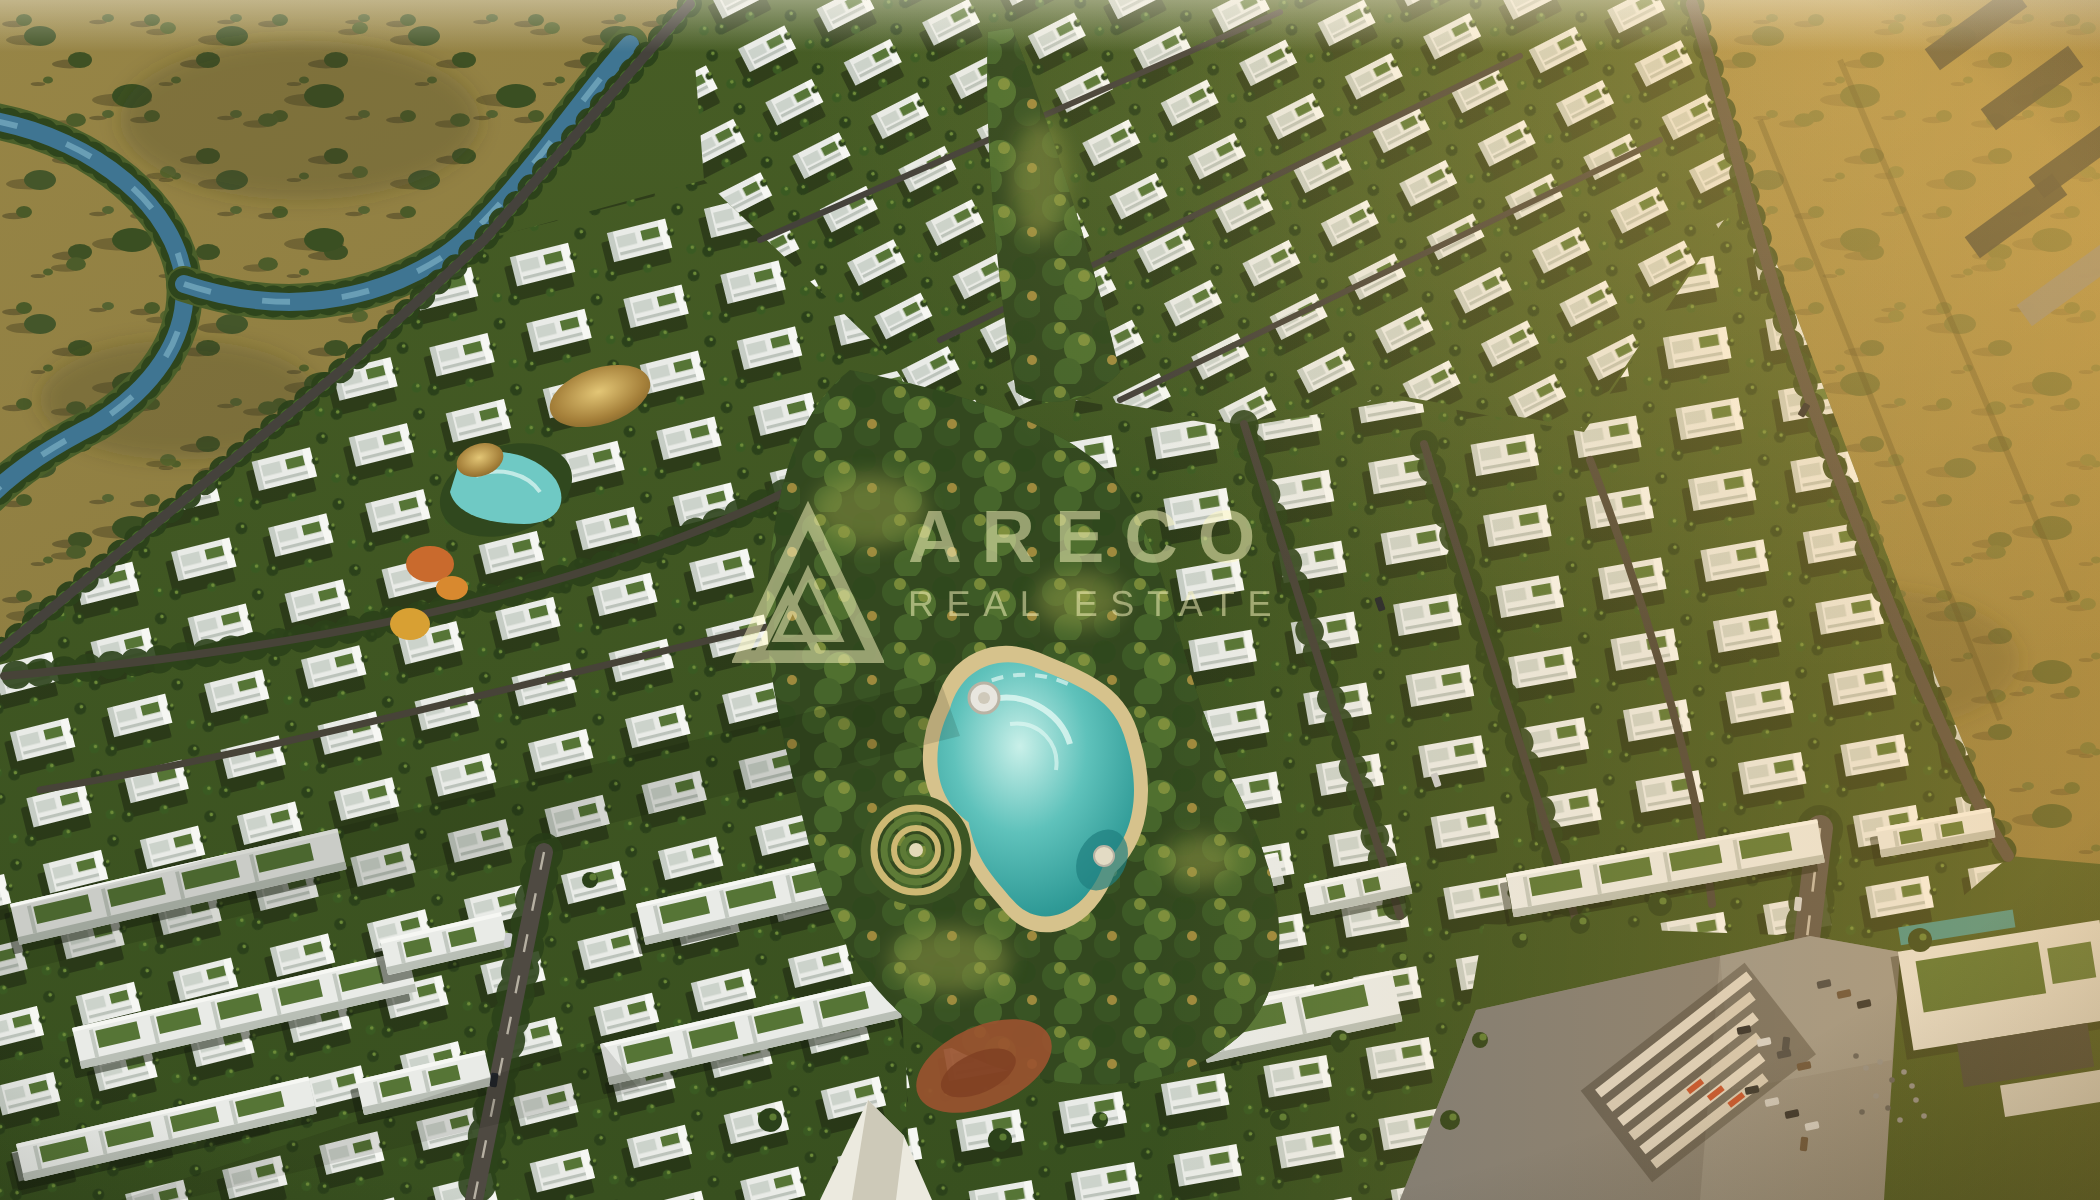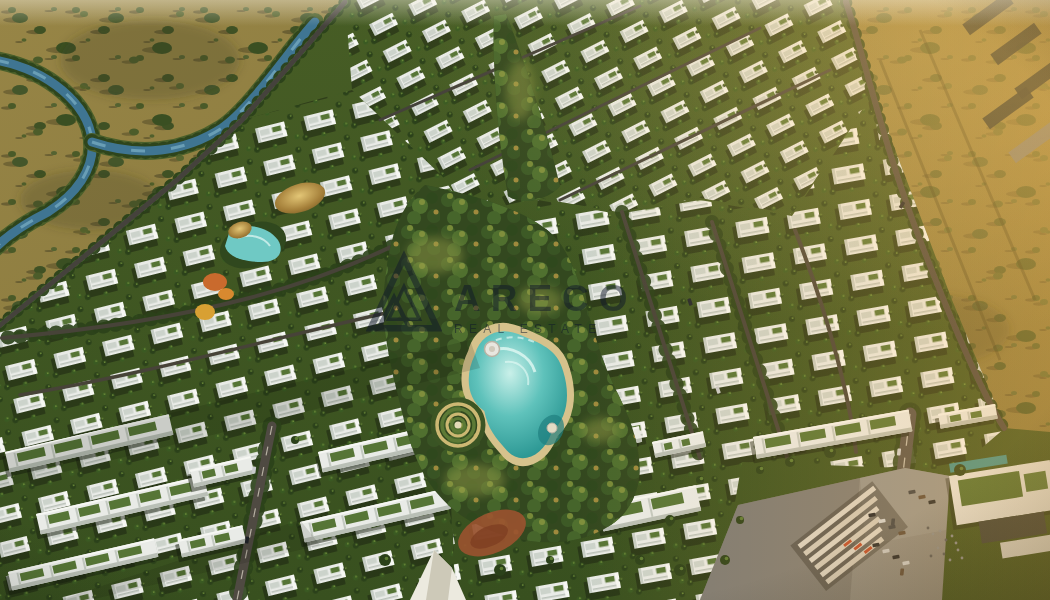--- a/index.html
+++ b/index.html
@@ -10,21 +10,21 @@
     user-select:none;
   }
   .stage svg.scene{position:absolute;left:0;top:0;}
   .watermark{
     position:absolute;left:366px;top:250px;display:flex;align-items:flex-start;gap:12px;
     opacity:.5;color:#c8a24a;pointer-events:none;
   }
   .wm-logo{width:76px;height:86px;display:block;}
   .wm-text{display:flex;flex-direction:column;}
   .wm-brand{font-size:37px;font-weight:bold;letter-spacing:10px;line-height:1;white-space:nowrap;}
-  .wm-sub{font-size:12px;letter-spacing:6.3px;margin-top:5px;white-space:nowrap;}
+  .wm-sub{font-size:18px;letter-spacing:6.3px;margin-top:5px;white-space:nowrap;}
 </style>
 </head>
 <body>
 
 <div class="stage">
   <svg id="scene" class="scene" width="1050" height="600" viewBox="0 0 1050 600">
       <defs>
         <linearGradient id="desertG" x1="0" y1="0" x2="1" y2="1">
           <stop offset="0" stop-color="#978546" stop-opacity="1"></stop>
           <stop offset="0.5" stop-color="#8a7a3e" stop-opacity="1"></stop>
@@ -520,21 +520,21 @@
       <g>
         <polygon points="0,455 470,340 480,368 0,488" fill="rgba(15,20,8,0.14)"></polygon>
         <polygon points="60,600 300,520 320,545 90,600" fill="rgba(15,20,8,0.12)"></polygon>
         <rect x="0" y="0" width="1050" height="600" fill="url(#warmG)"></rect>
         <rect x="0" y="0" width="1050" height="600" fill="url(#sunCornerG)"></rect>
         <rect x="0" y="0" width="1050" height="26" fill="url(#hazeG)"></rect>
         <rect x="0" y="0" width="1050" height="600" fill="url(#vigG)"></rect>
       </g>
     </svg>
 
-  <div class="watermark" style="color: #0f172a; align-items: flex-end;">
+  <div class="watermark" style="color: #fef9c3;">
     <svg class="wm-logo" viewBox="0 0 84 90">
       <path d="M42 6 L79 84 L5 84 Z" stroke="currentColor" stroke-width="7" fill="none"></path>
       <path d="M42 38 L59 74 L25 74 Z" stroke="currentColor" stroke-width="4" fill="none"></path>
       <path d="M14 84 L31 50 L48 84" stroke="currentColor" stroke-width="5" fill="none"></path>
     </svg>
     <div class="wm-text">
       <div class="wm-brand">ARECO</div>
       <div class="wm-sub">REAL ESTATE</div>
     </div>
   </div>

